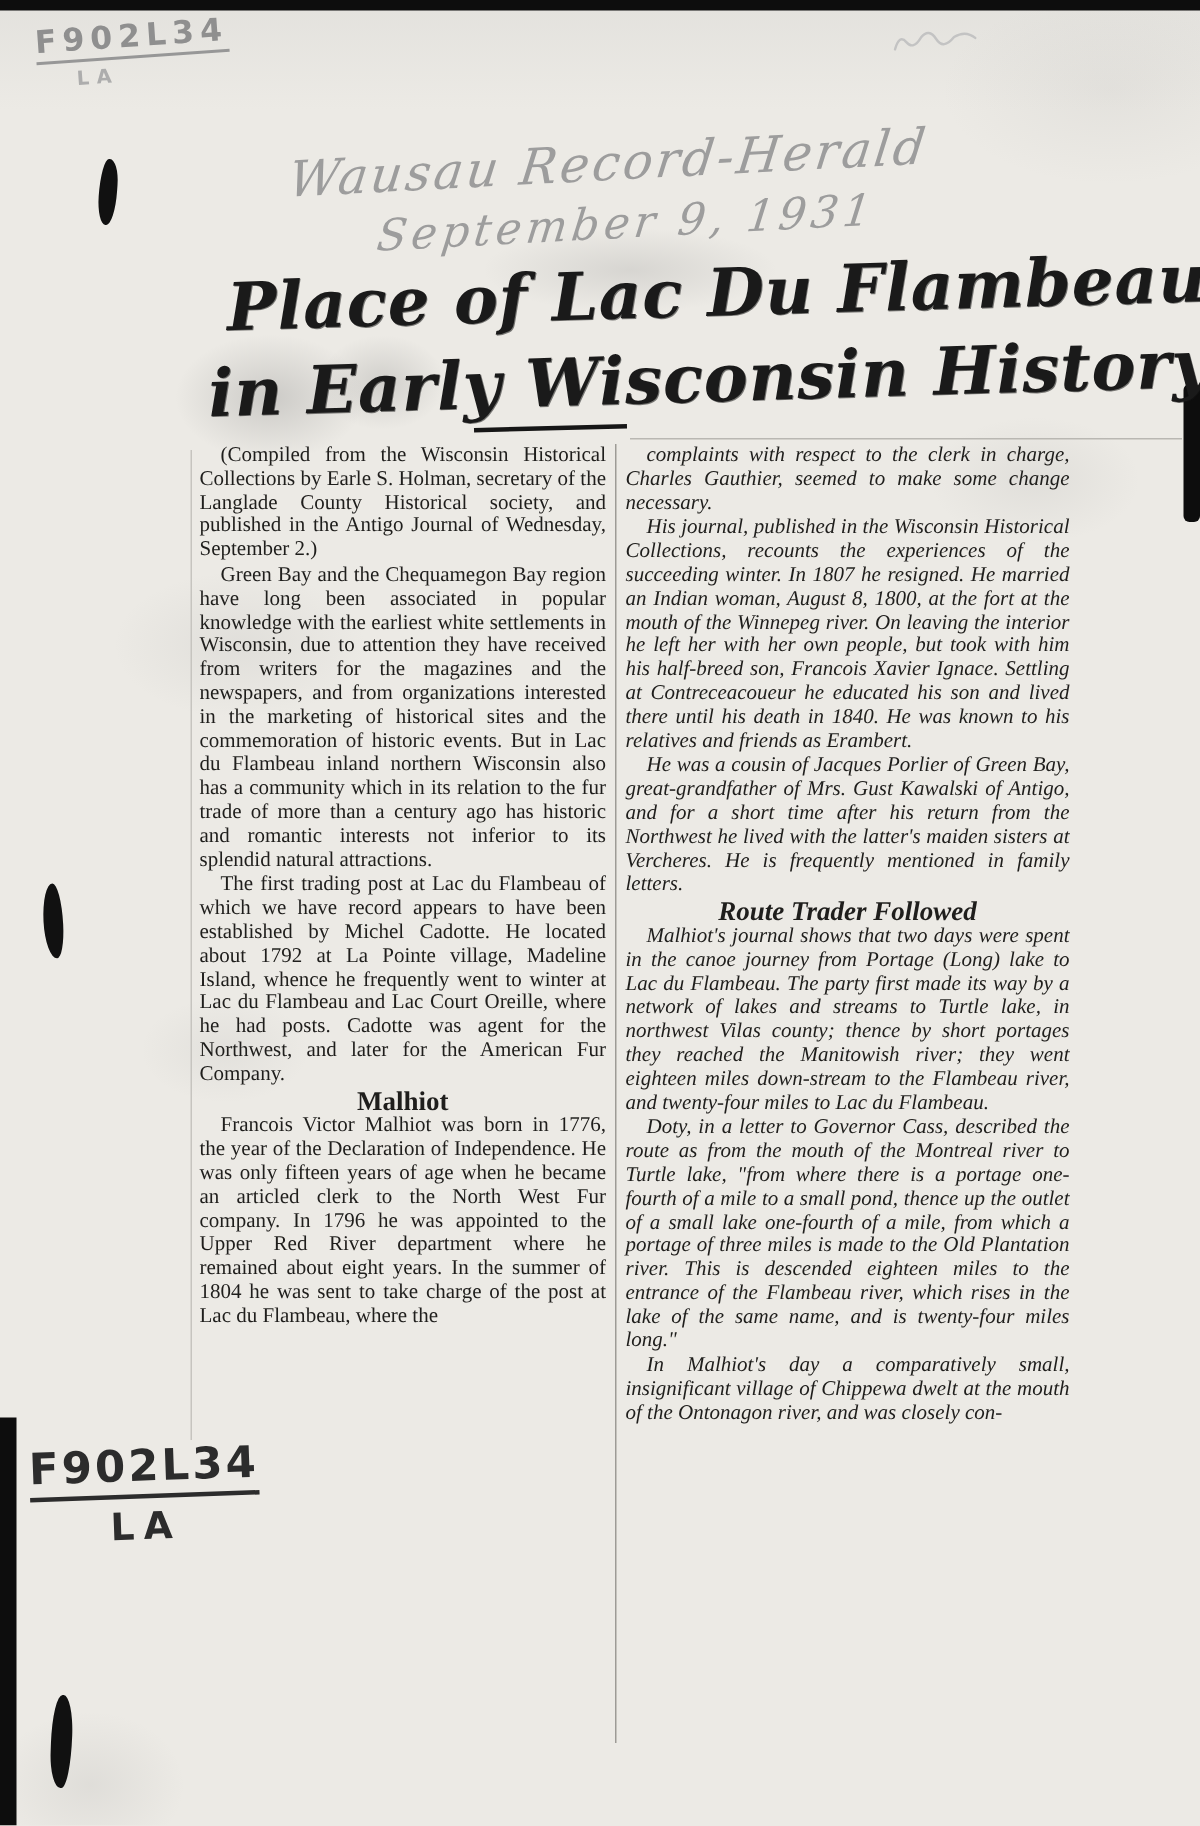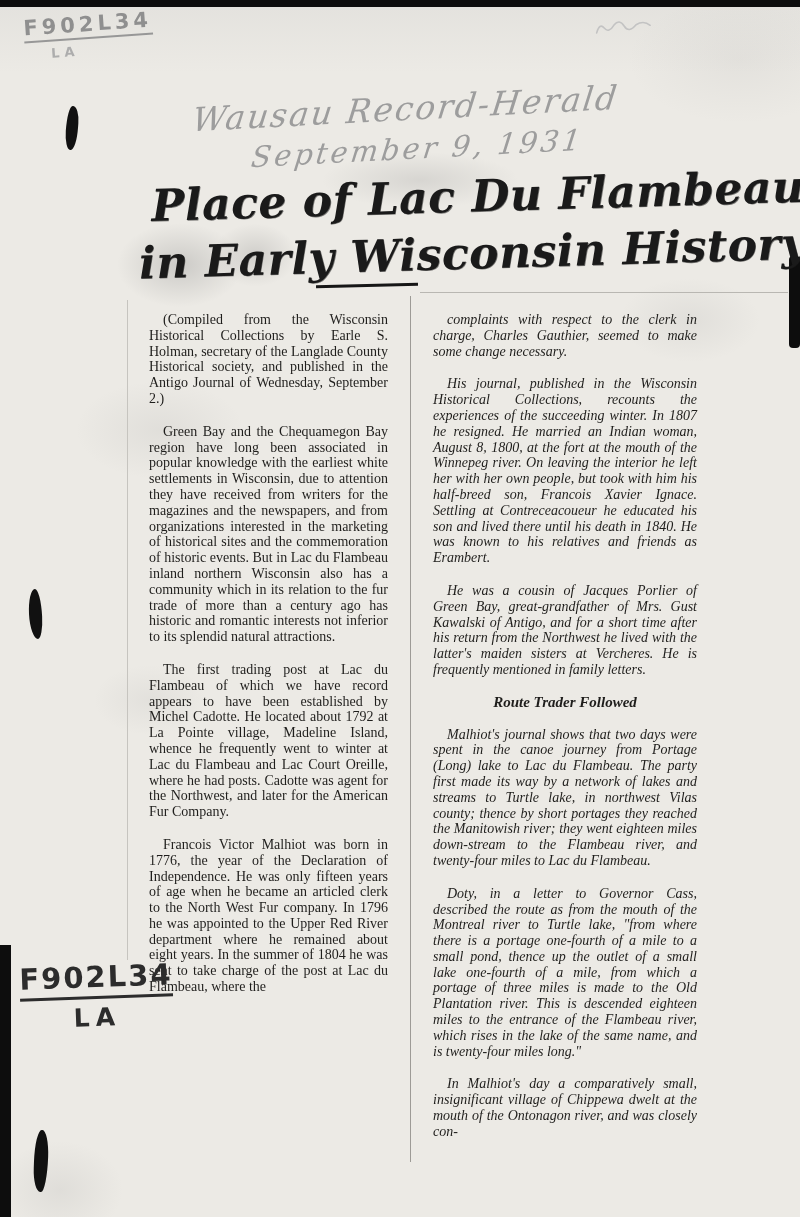--- a/index.html
+++ b/index.html
@@ -61,22 +61,22 @@
 
   .headline-rule{position:absolute;left:316px;top:284px;width:102px;height:3px;background:#161616;transform:rotate(-1.5deg);}
   .col-top-rule{position:absolute;left:420px;top:292px;width:368px;height:1px;background:#b9b7b2;}
 
   .article{position:absolute;left:133px;top:296px;display:flex;}
   .column{color:#1f1e1c;font-size:14px;line-height:15.8px;text-align:justify;}
   .column.left{width:271px;}
   .column.right{width:296px;font-style:italic;}
   .col-rule{width:1px;background:#9d9b96;margin:0 6px 0 6px;flex:0 0 1px;height:866px;}
   .left-faint-rule{position:absolute;left:127px;top:300px;width:1px;height:660px;background:#c6c4bf;}
-  .column p.paragraph{margin:16px;text-indent:14px;padding-bottom:1px;}
-  .column h3.subhead{margin:1px 0 1px 0;text-align:center;font-size:15px;font-weight:bold;text-indent:0;}
+  .column p.paragraph{margin:0;text-indent:14px;padding-bottom:1px;}
+  .column h3.subhead{margin:1px 0 1px 0;text-align:center;font-size:18px;font-weight:bold;text-indent:0;}
 
   .callnum-bottom{
     position:absolute;left:20px;top:960px;color:#2c2c2c;
     font-family:"DejaVu Sans", sans-serif;font-weight:bold;
     transform:rotate(-2deg);text-align:center;
   }
   .callnum-bottom .num{font-size:29px;letter-spacing:2px;border-bottom:3px solid #2c2c2c;padding-bottom:2px;display:inline-block;}
   .callnum-bottom .sub{font-size:25px;letter-spacing:6px;margin-top:4px;}
 </style>
 </head>
@@ -113,20 +113,21 @@
 
 <div class="headline-rule"></div>
 <div class="col-top-rule"></div>
 <div class="left-faint-rule"></div>
 
 <div class="article">
   <div class="column left">
       <p class="paragraph">(Compiled from the Wisconsin Historical Collections by Earle S. Holman, secretary of the Langlade County Historical society, and published in the Antigo Journal of Wednesday, September 2.)</p>
       <p class="paragraph">Green Bay and the Chequamegon Bay region have long been associated in popular knowledge with the earliest white settlements in Wisconsin, due to attention they have received from writers for the magazines and the newspapers, and from organizations interested in the marketing of historical sites and the commemoration of historic events. But in Lac du Flambeau inland northern Wisconsin also has a community which in its relation to the fur trade of more than a century ago has historic and romantic interests not inferior to its splendid natural attractions.</p>
       <p class="paragraph">The first trading post at Lac du Flambeau of which we have record appears to have been established by Michel Cadotte. He located about 1792 at La Pointe village, Madeline Island, whence he frequently went to winter at Lac du Flambeau and Lac Court Oreille, where he had posts. Cadotte was agent for the Northwest, and later for the American Fur Company.</p>
+      <h3 class="subhead">Malhiot</h3>
       <p class="paragraph">Francois Victor Malhiot was born in 1776, the year of the Declaration of Independence. He was only fifteen years of age when he became an articled clerk to the North West Fur company. In 1796 he was appointed to the Upper Red River department where he remained about eight years. In the summer of 1804 he was sent to take charge of the post at Lac du Flambeau, where the</p>
     </div>
   <div class="col-rule"></div>
   <div class="column right">
       <p class="paragraph">complaints with respect to the clerk in charge, Charles Gauthier, seemed to make some change necessary.</p>
       <p class="paragraph">His journal, published in the Wisconsin Historical Collections, recounts the experiences of the succeeding winter. In 1807 he resigned. He married an Indian woman, August 8, 1800, at the fort at the mouth of the Winnepeg river. On leaving the interior he left her with her own people, but took with him his half-breed son, Francois Xavier Ignace. Settling at Contreceacoueur he educated his son and lived there until his death in 1840. He was known to his relatives and friends as Erambert.</p>
       <p class="paragraph">He was a cousin of Jacques Porlier of Green Bay, great-grandfather of Mrs. Gust Kawalski of Antigo, and for a short time after his return from the Northwest he lived with the latter's maiden sisters at Vercheres. He is frequently mentioned in family letters.</p>
       <h3 class="subhead">Route Trader Followed</h3>
       <p class="paragraph">Malhiot's journal shows that two days were spent in the canoe journey from Portage (Long) lake to Lac du Flambeau. The party first made its way by a network of lakes and streams to Turtle lake, in northwest Vilas county; thence by short portages they reached the Manitowish river; they went eighteen miles down-stream to the Flambeau river, and twenty-four miles to Lac du Flambeau.</p>
       <p class="paragraph">Doty, in a letter to Governor Cass, described the route as from the mouth of the Montreal river to Turtle lake, "from where there is a portage one-fourth of a mile to a small pond, thence up the outlet of a small lake one-fourth of a mile, from which a portage of three miles is made to the Old Plantation river. This is descended eighteen miles to the entrance of the Flambeau river, which rises in the lake of the same name, and is twenty-four miles long."</p>

